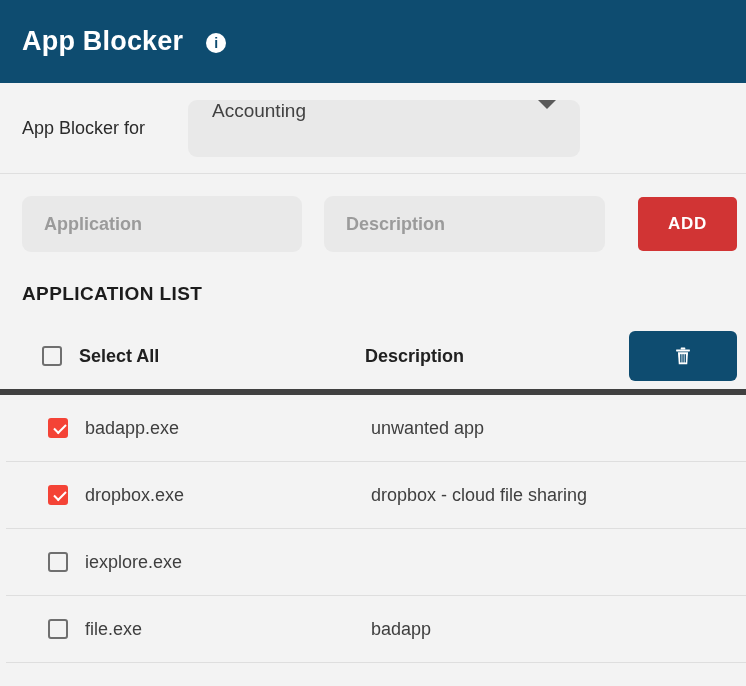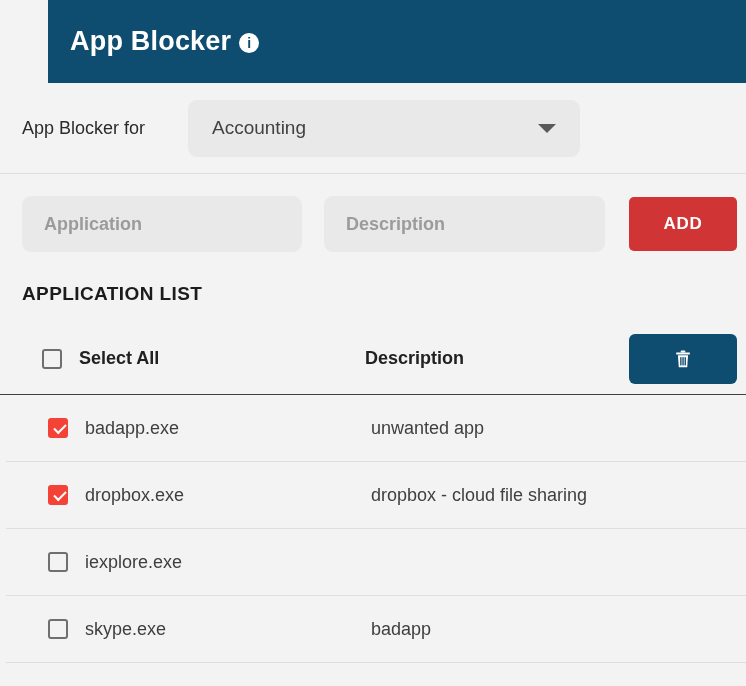--- a/index.html
+++ b/index.html
@@ -7,39 +7,39 @@
   body {
     background:#f3f3f3;
     font-family:"Liberation Sans", sans-serif;
     color:#212121;
     overflow:hidden;
   }
 
   
   .app-header {
     height:83px; background:#0e4c70;
-    display:flex; align-items:center; padding:0 22px; gap:8px;margin-left:48px;
+    display:flex; align-items:center; padding:0 22px; gap:23px;
   }
   .app-title { color:#fff; font-size:27px; font-weight:bold; letter-spacing:.2px; }
   .info-icon {
     width:20px; height:20px; border-radius:50%; background:#fff;
     color:#0e4c70; font-weight:bold; font-size:14px;
     display:flex; align-items:center; justify-content:center;
     margin-top:3px; cursor:pointer;
   }
 
   
   .filter-row {
     height:91px; display:flex; align-items:center;
     padding-left:22px; border-bottom:1px solid #dfdfdf;
   }
   .filter-label { font-size:18px; color:#2b2b2b; width:166px; }
   .policy-select {
     width:392px; height:57px; background:#e9e9e9; border-radius:9px;
-    display:flex; align-items:center; padding:0 24px; cursor:pointer;
+    display:flex; padding:0 24px; cursor:pointer;
   }
   .policy-select .sel-text { font-size:19px; color:#424242; }
   .caret-down {
     margin-left:auto; width:0; height:0;
     border-left:9px solid transparent; border-right:9px solid transparent;
     border-top:9px solid #5a5a5a;
   }
 
   
   .add-row {
@@ -49,37 +49,37 @@
   .text-input {
     height:56px; background:#e9e9e9; border:none; border-radius:9px;
     padding:0 22px; font-size:18px; color:#424242; outline:none;
     font-family:"Liberation Sans", sans-serif;
     font-weight:bold;
   }
   .text-input::placeholder { color:#9b9b9b; opacity:1; }
   .input-application { width:280px; }
   .input-description { width:281px; }
   .add-button {
-    margin-left:auto; width:108px; height:54px;
+    margin-left:auto; width:99px; height:54px;
     background:#d13434; color:#fff; border:none; border-radius:5px;
     font-size:17px; font-weight:bold; letter-spacing:.8px; cursor:pointer;
     font-family:"Liberation Sans", sans-serif;
   }
 
   
   .list-heading {
     margin:31px 0 0 22px; font-size:19px; font-weight:bold;
     color:#1c1c1c; letter-spacing:.4px;
   }
 
   
   .table-header {
     height:72px; margin-top:18px;
     display:flex; align-items:center; padding:0 9px 0 42px;
-    border-bottom:1px solid #404040;
+    border-bottom:6px solid #404040;
   }
   .col-app { width:323px; display:flex; align-items:center; gap:17px; }
   .col-desc { flex:1; }
   .th-text { font-size:18px; font-weight:bold; color:#212121; }
   .cell-text { font-size:18px; color:#3f3f3f; }
 
   .delete-button {
     width:108px; height:50px; background:#0e4c70; border:none;
     border-radius:6px; cursor:pointer;
     display:flex; align-items:center; justify-content:center;
@@ -176,19 +176,19 @@
   <div class="col-app">
     <span class="checkbox"></span>
     <span class="cell-text">iexplore.exe</span>
   </div>
   <div class="row-spacer"></div>
 </div>
 
 <div class="app-row">
   <div class="col-app">
     <span class="checkbox"></span>
-    <span class="cell-text">skype.exe</span>
+    <span class="cell-text">file.exe</span>
   </div>
   <div class="col-desc">
     <span class="cell-text">badapp</span>
   </div>
   <div class="row-spacer"></div>
 </div>
 
 </body></html>

